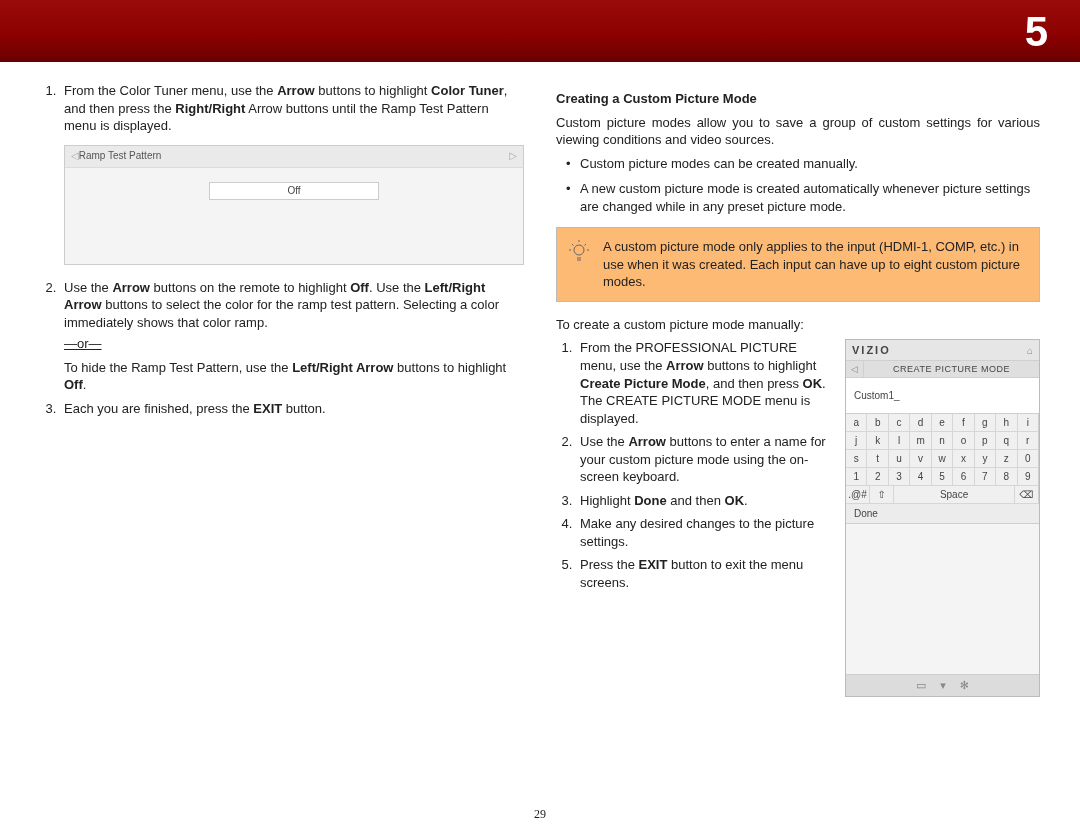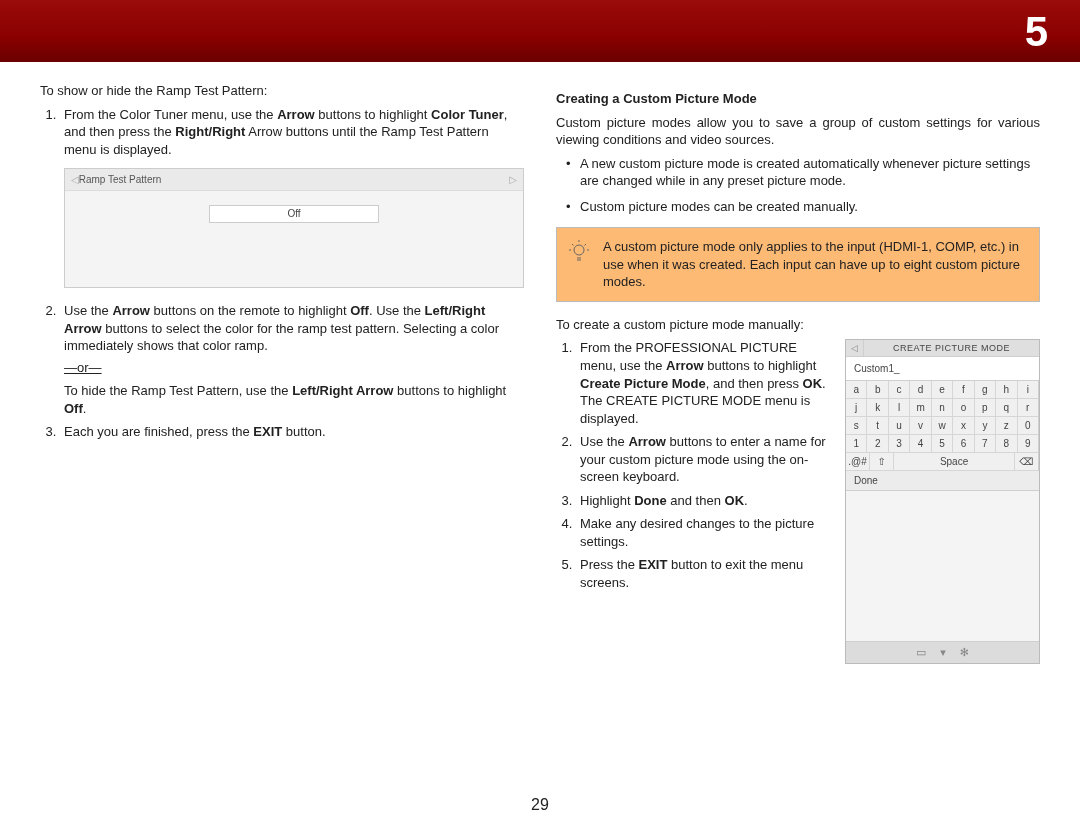--- a/index.html
+++ b/index.html
@@ -24,21 +24,21 @@
   .col { flex: 1; }
   .col p, .col li { line-height: 1.35; margin-bottom: 6px; }
   ol { padding-left: 20px; }
   ol li { margin-bottom: 10px; padding-left: 4px; }
   ul.bul { list-style: none; padding-left: 24px; }
   ul.bul li { position: relative; margin-bottom: 8px; }
   ul.bul li::before { content: "•"; position: absolute; left: -14px; top: 0; }
   b { font-weight: bold; }
   .sub-heading { font-weight: bold; margin-bottom: 6px; margin-top: 8px; }
   .or-line { margin: 4px 0; text-decoration: underline; }
-  .page-num { position: absolute; bottom: 20px; left: 50%; transform: translateX(-50%); font-size: 16px; }
+  .page-num { position: absolute; bottom: 12px; left: 50%; transform: translateX(-50%); font-size: 12px; font-family: Liberation Serif, serif; }
 
   .ramp-panel {
     border: 1px solid #ccc; background: #f4f4f4;
     margin: 10px 0 14px 0; height: 120px; position: relative;
   }
   .ramp-head {
     background: #eaeaea; height: 22px; border-bottom: 1px solid #dcdcdc;
     display: flex; align-items: center; justify-content: space-between;
     padding: 0 6px; font-size: 10px; color: #555;
   }
@@ -72,21 +72,21 @@
   }
   .vizio-logo { font-size: 11px; font-weight: bold; letter-spacing: 2px; color: #444; }
   .home-ic { color: #888; font-size: 10px; }
   .osd-row2 {
     display: flex; align-items: center; background: #dfdfdf;
     border-bottom: 1px solid #cfcfcf; font-size: 9px;
   }
   .osd-row2 .back { width: 18px; text-align: center; color: #888; border-right: 1px solid #cfcfcf; padding: 3px 0; }
   .osd-row2 .lbl { flex: 1; text-align: center; padding: 3px 0; letter-spacing: 0.5px; }
   .osd-input {
-    height: 24px; border-bottom: 1px solid #cfcfcf; background: #fff;
+    height: 36px; border-bottom: 1px solid #cfcfcf; background: #fff;
     display: flex; align-items: center; padding: 0 8px; font-size: 10px;
   }
   .kbd { display: grid; grid-template-columns: repeat(9, 1fr); }
   .kbd .key {
     border-right: 1px solid #d6d6d6; border-bottom: 1px solid #d6d6d6;
     height: 18px; display: flex; align-items: center; justify-content: center;
     background: #f0f0f0; font-size: 10px;
   }
   .kbd .key:nth-child(9n) { border-right: 1px solid #cfcfcf; }
   .kbd-row2 { display: grid; grid-template-columns: 1fr 1fr 5fr 1fr; }
@@ -110,21 +110,20 @@
 </head>
 <body>
 
 <div class="red-banner">
   <div class="chapter-num">5</div>
 </div>
 
 <div class="page">
 
   <div class="col">
-    <p>To show or hide the Ramp Test Pattern:</p>
     <ol>
       <li>
         <span>From the Color Tuner menu, use the </span><b>Arrow</b><span> buttons to highlight </span><b>Color Tuner</b><span>, and then press the </span><b>Right/Right</b><span> Arrow buttons until the Ramp Test Pattern menu is displayed.</span>
 
         <div class="ramp-panel">
           <div class="ramp-head">
             <span class="arrow">◁</span>
             <span class="title">Ramp Test Pattern</span>
             <span class="arrow">▷</span>
           </div>
@@ -141,22 +140,22 @@
       <li>
         <span>Each you are finished, press the </span><b>EXIT</b><span> button.</span>
       </li>
     </ol>
   </div>
 
   <div class="col">
     <p class="sub-heading">Creating a Custom Picture Mode</p>
     <p style="text-align:justify">Custom picture modes allow you to save a group of custom settings for various viewing conditions and video sources.</p>
     <ul class="bul">
+      <li>Custom picture modes can be created manually.</li>
       <li>A new custom picture mode is created automatically whenever picture settings are changed while in any preset picture mode.</li>
-      <li>Custom picture modes can be created manually.</li>
     </ul>
 
     <div class="tip-box">
       <span class="bulb">
         <svg viewBox="0 0 24 24">
             <g fill="none" stroke="#666" stroke-width="1">
               <circle cx="12" cy="10" r="5"></circle>
               <line x1="10" y1="18" x2="14" y2="18"></line>
               <line x1="10" y1="20" x2="14" y2="20"></line>
               <line x1="12" y1="2" x2="12" y2="0"></line>
@@ -185,20 +184,24 @@
             <span>Highlight </span><b>Done</b><span> and then </span><b>OK</b><span>.</span>
           </li>
           <li>Make any desired changes to the picture settings.</li>
           <li>
             <span>Press the </span><b>EXIT</b><span> button to exit the menu screens.</span>
           </li>
         </ol>
       </div>
 
       <div class="osd">
+        <div class="osd-top">
+          <span class="vizio-logo">VIZIO</span>
+          <span class="home-ic">⌂</span>
+        </div>
         <div class="osd-row2">
           <span class="back">◁</span>
           <span class="lbl">CREATE PICTURE MODE</span>
         </div>
         <div class="osd-input">Custom1_</div>
         <div class="kbd" id="kbd">
             <div class="key">a</div>
             <div class="key">b</div>
             <div class="key">c</div>
             <div class="key">d</div>

